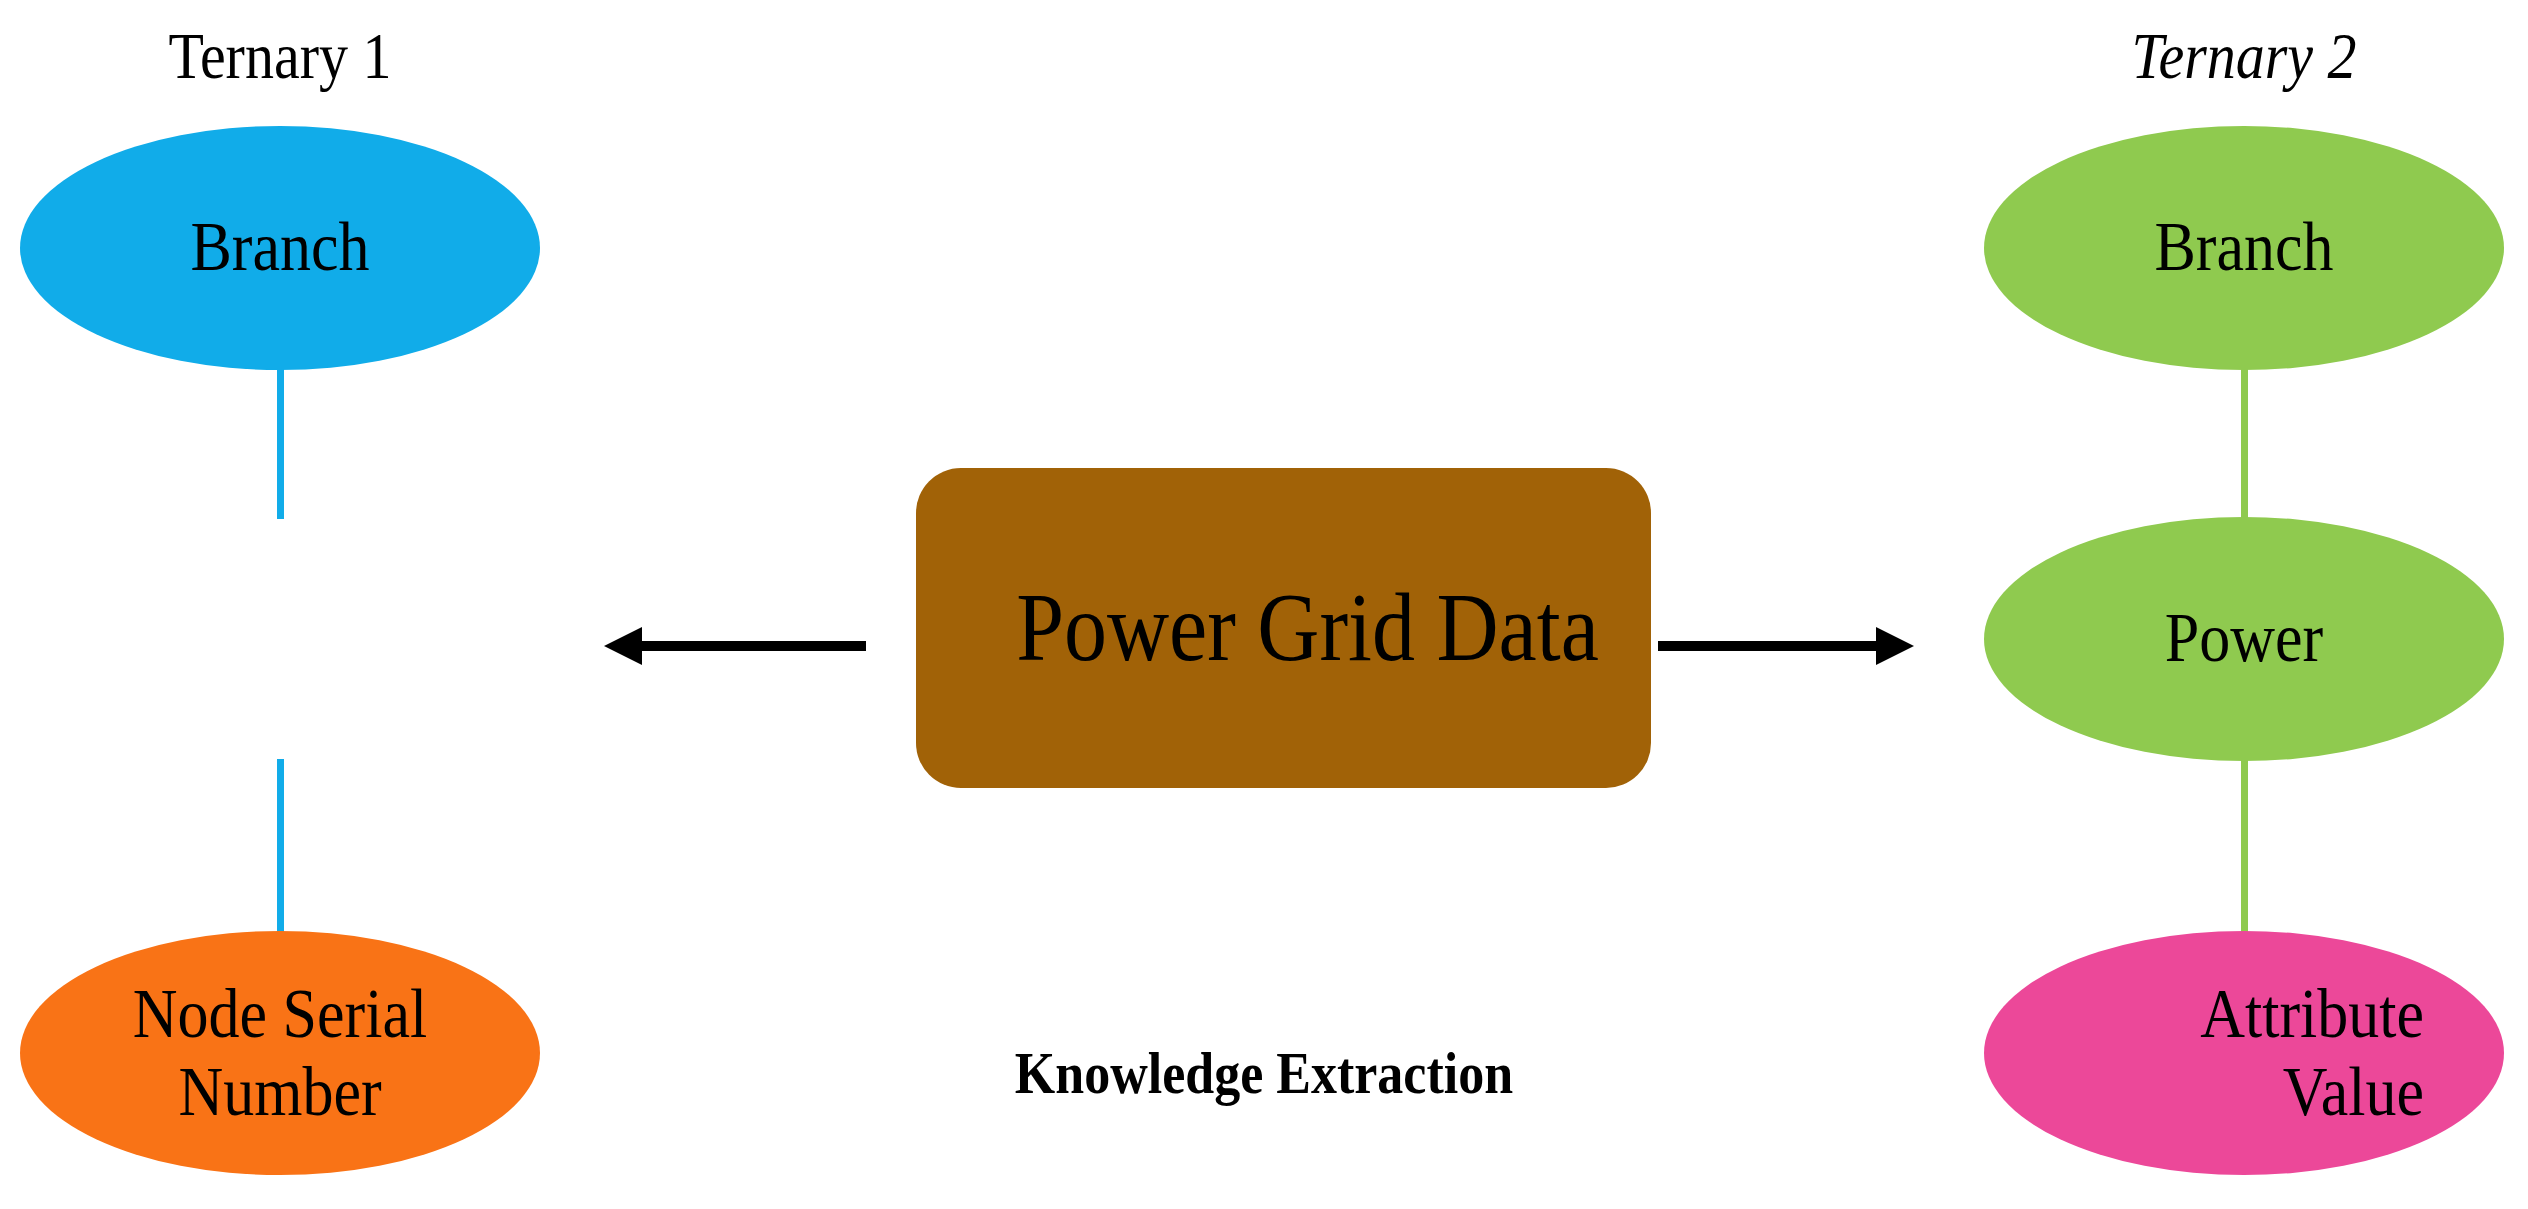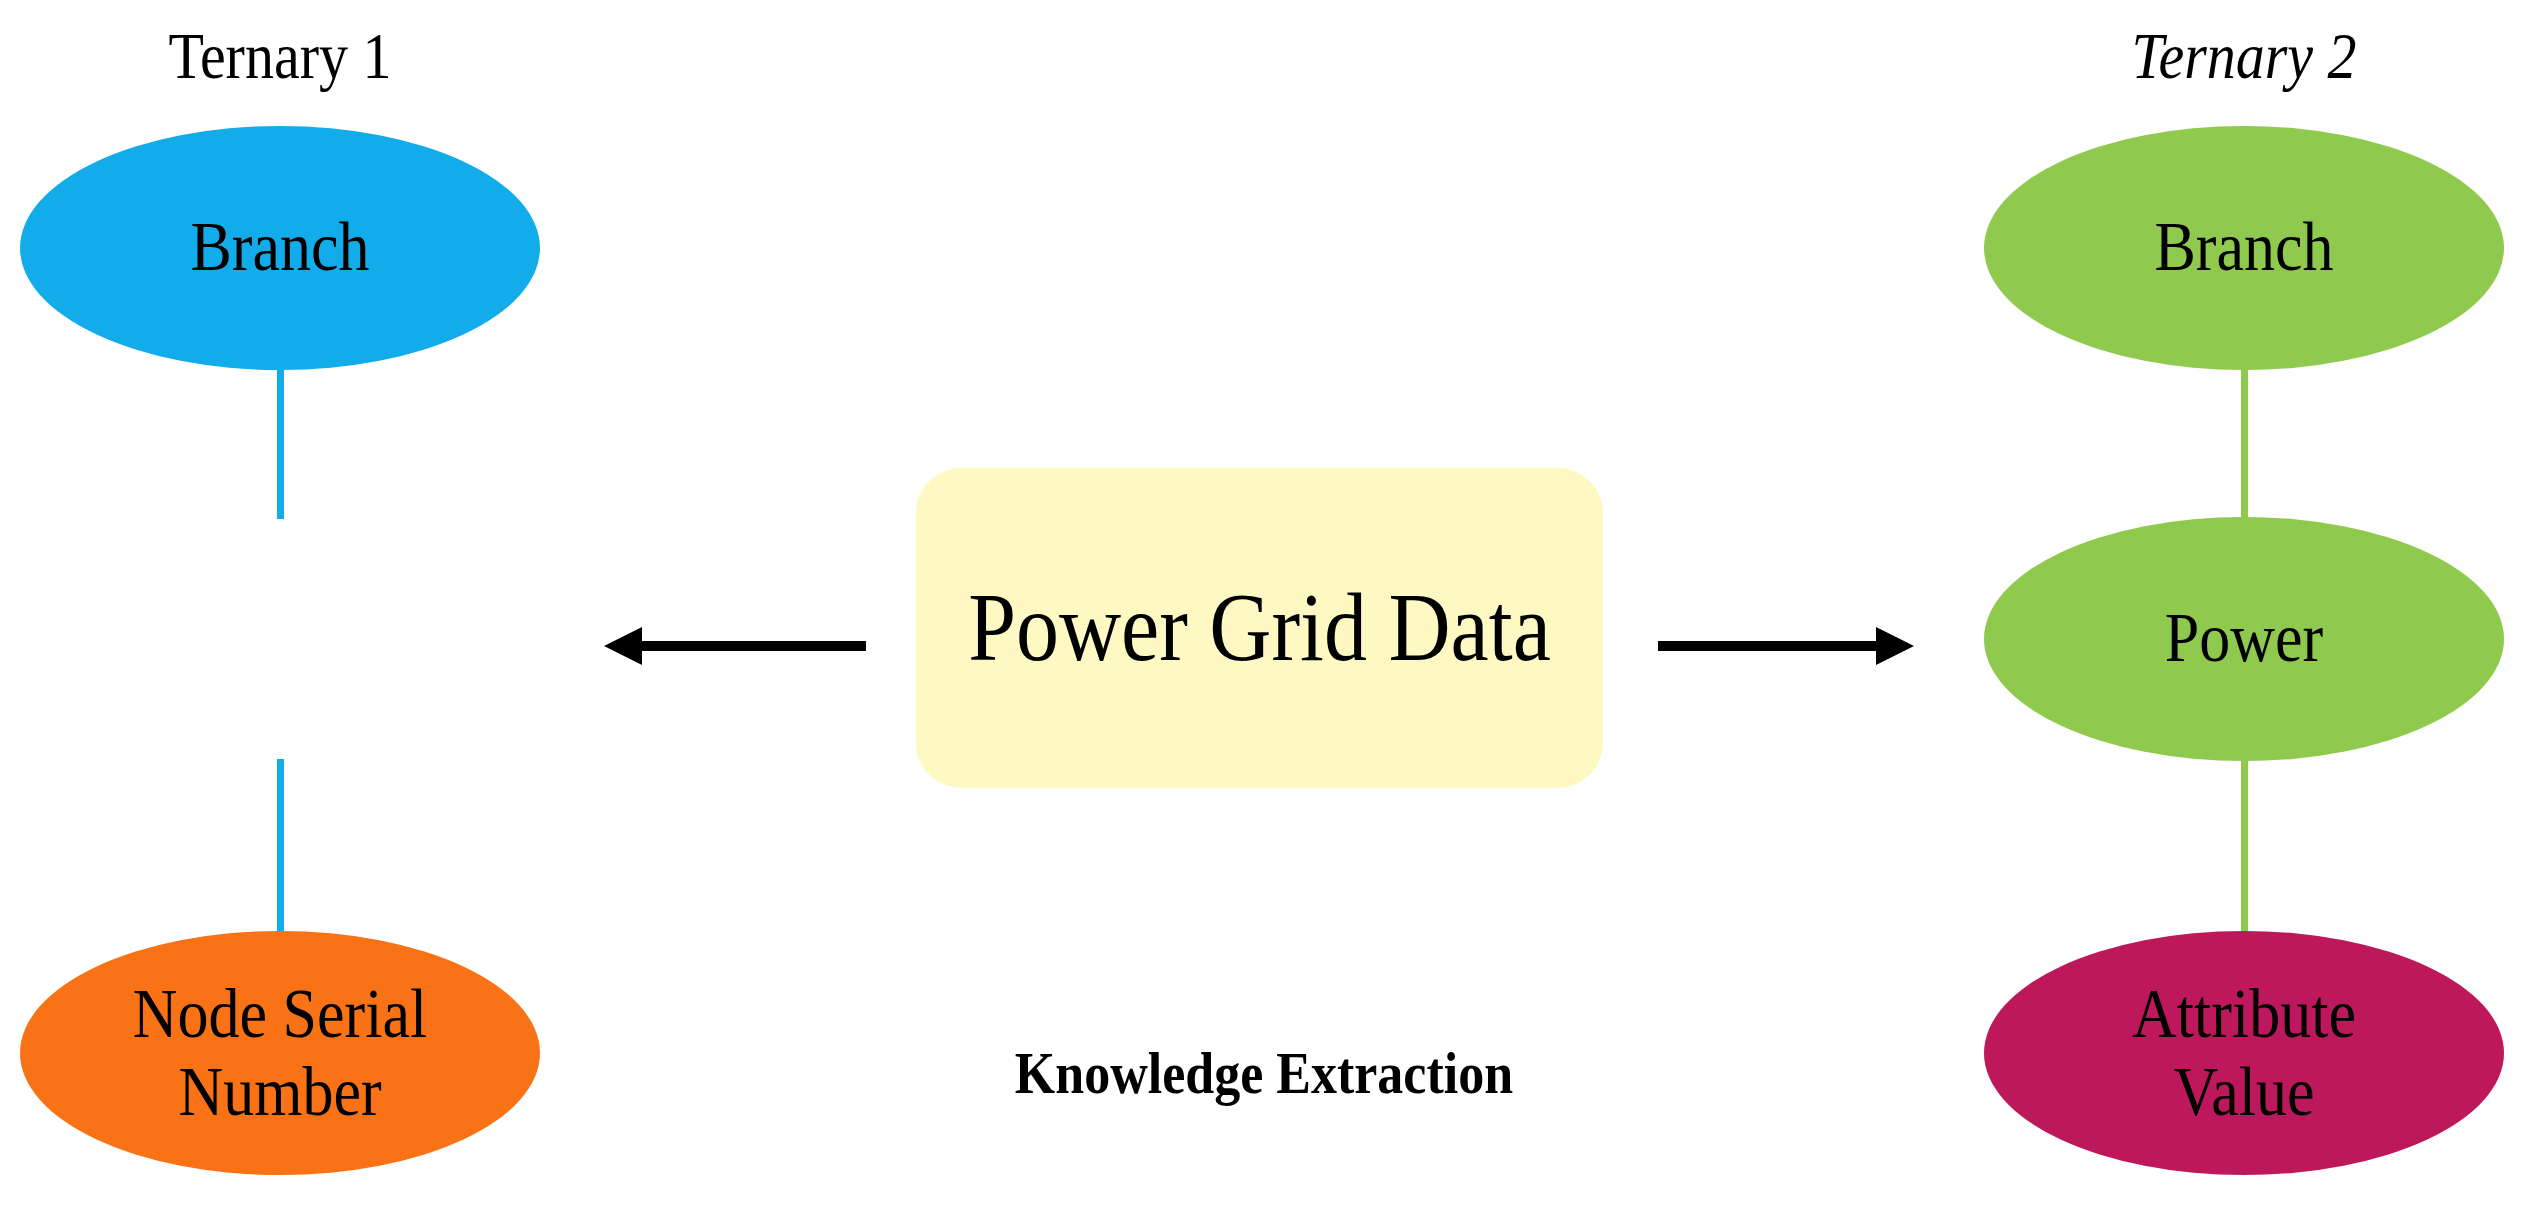--- a/index.html
+++ b/index.html
@@ -135,21 +135,21 @@
 
   <div class="connector conn-l2" style="background-color: rgb(17, 172, 233);"></div>
 
   <div class="ellipse col-left row-3" style="background-color: #f97316;">
     <div class="node-label">Node Serial Number</div>
   </div>
 
   <div class="arrow-head point-left head-left" style="background-color: rgb(0, 0, 0);"></div>
   <div class="arrow-shaft shaft-left" style="background-color: rgb(0, 0, 0);"></div>
 
-  <div class="center-box" style="background-color: #fef9c3;">
+  <div class="center-box" style="background-color: #a16207; padding-left: 48px;">
     <div class="center-box-label">Power Grid Data</div>
   </div>
 
   <div class="arrow-shaft shaft-right" style="background-color: rgb(0, 0, 0);"></div>
   <div class="arrow-head point-right head-right" style="background-color: rgb(0, 0, 0);"></div>
 
   <div class="caption">
     <span class="tx">Knowledge Extraction</span>
   </div>
 
@@ -162,17 +162,17 @@
   </div>
 
   <div class="connector conn-r1" style="background-color: rgb(143, 202, 79);"></div>
 
   <div class="ellipse col-right row-2" style="background-color: rgb(143, 202, 79); text-align: center;">
     <div class="node-label">Power</div>
   </div>
 
   <div class="connector conn-r2" style="background-color: rgb(143, 202, 79);"></div>
 
-  <div class="ellipse col-right row-3" style="background-color: #be185d;">
+  <div class="ellipse col-right row-3" style="background-color: #ec4899; text-align: right;">
     <div class="node-label">Attribute Value</div>
   </div>
 
 </div>
 
 </body></html>

